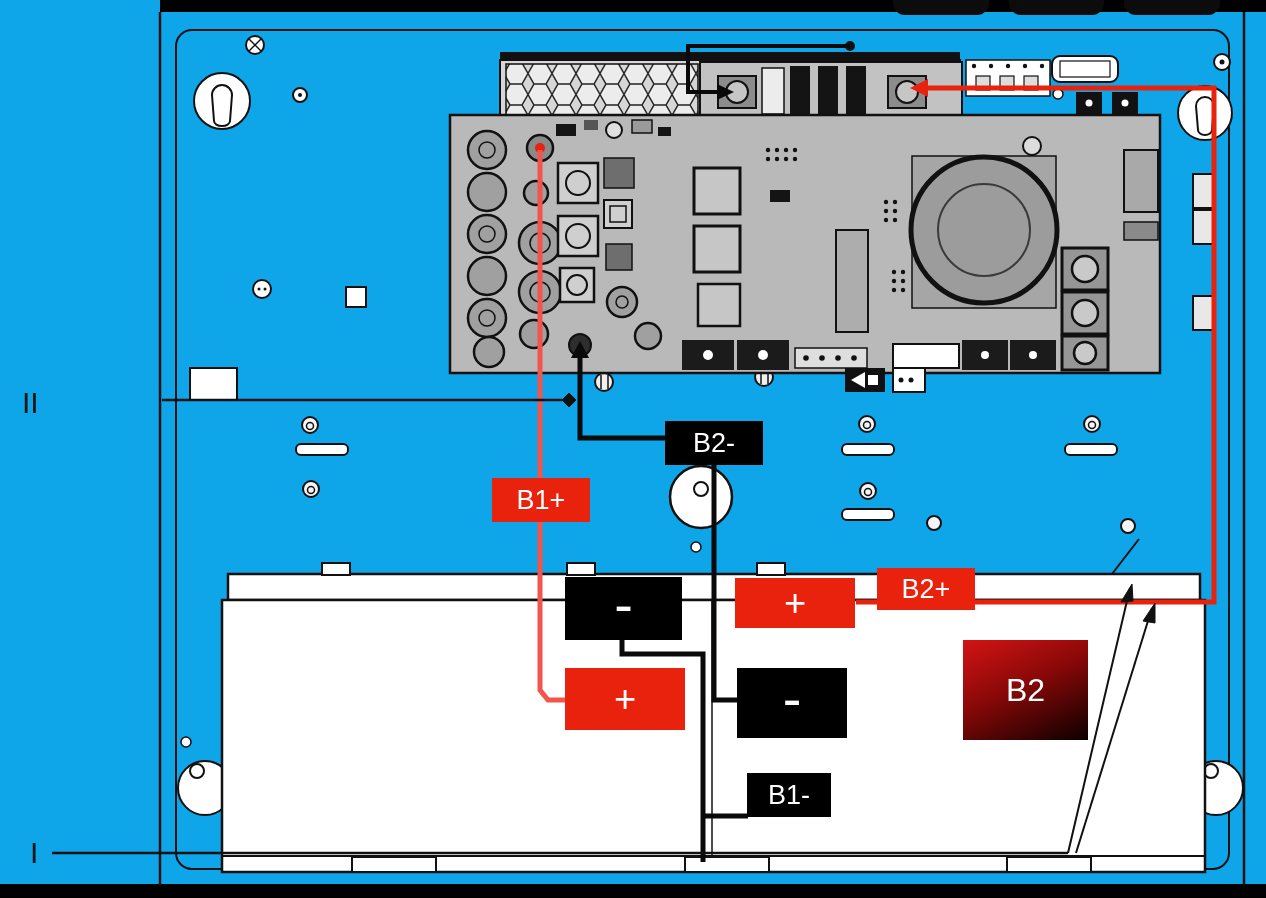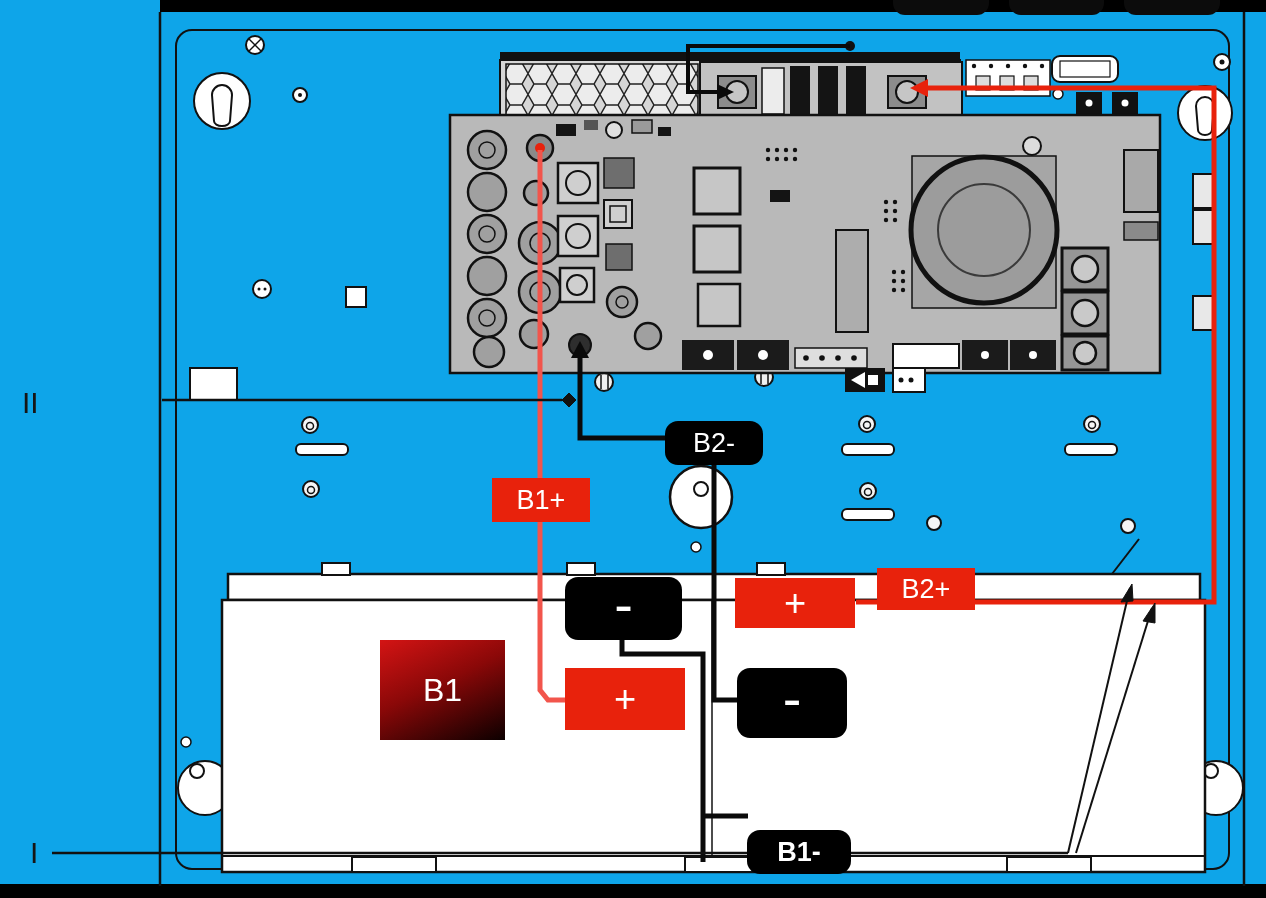--- a/index.html
+++ b/index.html
@@ -5,21 +5,21 @@
   html,body{margin:0;padding:0;background:#fff;}
   .canvas{position:relative;width:1266px;height:898px;background:#0ea5e9;overflow:hidden;
           font-family:"Liberation Sans", sans-serif;}
   .bar{position:absolute;background:#000;z-index:0;}
   .knockout{position:absolute;top:0;height:15px;background:#0c0c0c;
             border-radius:0 0 12px 12px;z-index:2;}
   svg.layer{position:absolute;left:0;top:0;z-index:1;}
   .lbl{position:absolute;display:flex;align-items:center;justify-content:center;
        color:#fff;z-index:3;font-weight:400;}
   .lbl.red{background:#e8220c;}
-  .lbl.black{background:#000;border-radius:13px;}
+  .lbl.black{background:#000;}
   .wirelabel{font-size:27px;}
   .sign-plus{font-size:38px;}
   .sign-minus{font-size:56px;line-height:0;padding-bottom:8px;}
   .batlabel{position:absolute;display:flex;align-items:center;justify-content:center;
             color:#fff;font-size:32px;z-index:3;
             background:linear-gradient(155deg,#d41414 0%,#8a0808 45%,#0c0000 100%);}
   .roman{position:absolute;color:#161616;font-size:30px;z-index:3;}
 </style>
 </head>
 <body>
@@ -305,25 +305,25 @@
       <line x1="1076" y1="853" x2="1152" y2="608" stroke-width="2"></line>
       <line x1="1112" y1="574" x2="1139" y2="539" stroke-width="2"></line>
       <polygon points="1132,584 1121,602 1133,601" fill="#111"></polygon>
       <polygon points="1155,603 1143,621 1155,623" fill="#111"></polygon>
     </g>
   </svg>
 
   <div class="roman" style="left:22px;top:386px;">II</div>
   <div class="roman" style="left:30px;top:836px;">I</div>
 
-  <div class="batlabel" style="left:380px;top:640px;width:125px;height:100px;">B1</div>
+  <div class="batlabel" style="left:963px;top:640px;width:125px;height:100px;">B2</div>
 
   <div class="lbl black sign-minus" style="left:565px;top:577px;width:117px;height:55px;">-</div>
   <div class="lbl red sign-plus" style="left:735px;top:578px;width:120px;height:50px;">+</div>
   <div class="lbl red sign-plus" style="left:565px;top:668px;width:120px;height:62px;">+</div>
   <div class="lbl black sign-minus" style="left:737px;top:668px;width:110px;height:62px;">-</div>
 
   <div class="lbl red wirelabel" style="left:492px;top:478px;width:98px;height:44px;">B1+</div>
   <div class="lbl black wirelabel" style="left:665px;top:421px;width:98px;height:44px;">B2-</div>
   <div class="lbl red wirelabel" style="left:877px;top:568px;width:98px;height:42px;">B2+</div>
-  <div class="lbl black wirelabel" style="left:747px;top:830px;width:104px;height:44px;font-weight:bold;">B1-</div>
+  <div class="lbl black wirelabel" style="left:747px;top:773px;width:84px;height:44px;">B1-</div>
 
 </div>
 
 </body></html>

